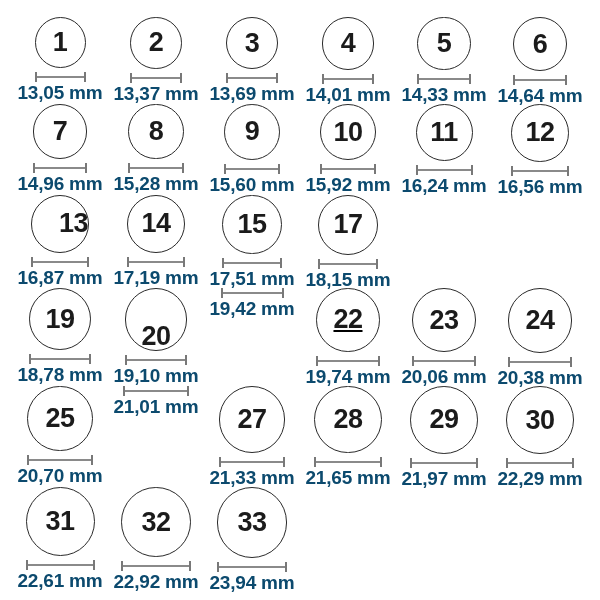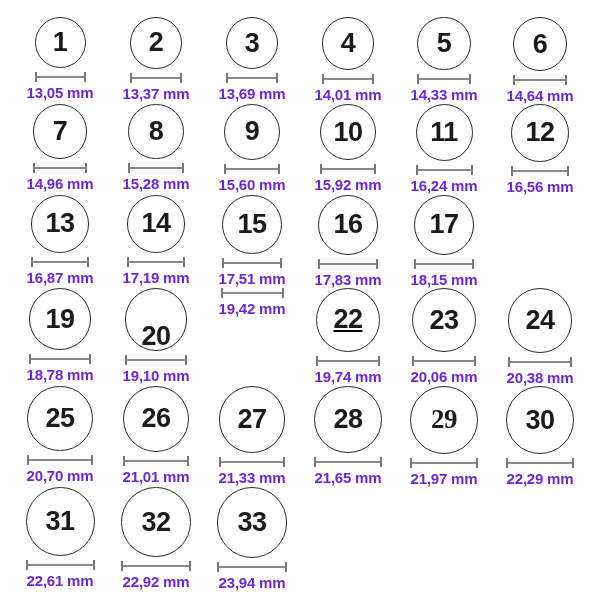--- a/index.html
+++ b/index.html
@@ -41,22 +41,22 @@
   .dim {
     display: flex;
     align-items: center;
     height: 10px;
     margin-bottom: 2px;
   }
   .tick { width: 2px; height: 10px; background: #787878; }
   .dline { flex: 1; height: 2px; background: #8a8a8a; }
   .mm {
     font-weight: bold;
-    font-size: 15px;
-    color: #6d28d9;
+    font-size: 19px;
+    color: #0c4a6e;
     letter-spacing: -0.2px;
     white-space: nowrap;
     height: 17px;
     line-height: 17px;
   }
 </style>
 </head>
 <body>
 
 <div class="grid" id="grid">
@@ -191,21 +191,21 @@
         <div class="dim" style="width: 57.6px;">
           <span class="tick"></span>
           <span class="dline"></span>
           <span class="tick"></span>
         </div>
         <div class="mm">16,56 mm</div>
       </div>
     </div>
     <div class="row">
       <div class="cell">
-        <div class="circle" style="width: 58.2px; height: 58.2px;">
+        <div class="circle" style="width: 58.2px; height: 58.2px; justify-content: flex-end;">
           <span class="num">13</span>
         </div>
         <div class="dim" style="width: 58.2px;">
           <span class="tick"></span>
           <span class="dline"></span>
           <span class="tick"></span>
         </div>
         <div class="mm">16,87 mm</div>
       </div>
       <div class="cell">
@@ -224,31 +224,20 @@
           <span class="num">15</span>
         </div>
         <div class="dim" style="width: 59.4px;">
           <span class="tick"></span>
           <span class="dline"></span>
           <span class="tick"></span>
         </div>
         <div class="mm">17,51 mm</div>
       </div>
       <div class="cell">
-        <div class="circle" style="width: 60px; height: 60px;">
-          <span class="num">16</span>
-        </div>
-        <div class="dim" style="width: 60px;">
-          <span class="tick"></span>
-          <span class="dline"></span>
-          <span class="tick"></span>
-        </div>
-        <div class="mm">17,83 mm</div>
-      </div>
-      <div class="cell">
         <div class="circle" style="width: 60.6px; height: 60.6px;">
           <span class="num">17</span>
         </div>
         <div class="dim" style="width: 60.6px;">
           <span class="tick"></span>
           <span class="dline"></span>
           <span class="tick"></span>
         </div>
         <div class="mm">18,15 mm</div>
       </div>
@@ -324,23 +313,20 @@
           <span class="num">25</span>
         </div>
         <div class="dim" style="width: 65.4px;">
           <span class="tick"></span>
           <span class="dline"></span>
           <span class="tick"></span>
         </div>
         <div class="mm">20,70 mm</div>
       </div>
       <div class="cell">
-        <div class="circle" style="width: 66px; height: 66px;">
-          <span class="num">26</span>
-        </div>
         <div class="dim" style="width: 66px;">
           <span class="tick"></span>
           <span class="dline"></span>
           <span class="tick"></span>
         </div>
         <div class="mm">21,01 mm</div>
       </div>
       <div class="cell">
         <div class="circle" style="width: 66.6px; height: 66.6px;">
           <span class="num">27</span>
@@ -357,21 +343,21 @@
           <span class="num">28</span>
         </div>
         <div class="dim" style="width: 67.2px;">
           <span class="tick"></span>
           <span class="dline"></span>
           <span class="tick"></span>
         </div>
         <div class="mm">21,65 mm</div>
       </div>
       <div class="cell">
-        <div class="circle" style="width: 67.8px; height: 67.8px; font-family: Liberation Serif, serif;">
+        <div class="circle" style="width: 67.8px; height: 67.8px;">
           <span class="num">29</span>
         </div>
         <div class="dim" style="width: 67.8px;">
           <span class="tick"></span>
           <span class="dline"></span>
           <span class="tick"></span>
         </div>
         <div class="mm">21,97 mm</div>
       </div>
       <div class="cell">

